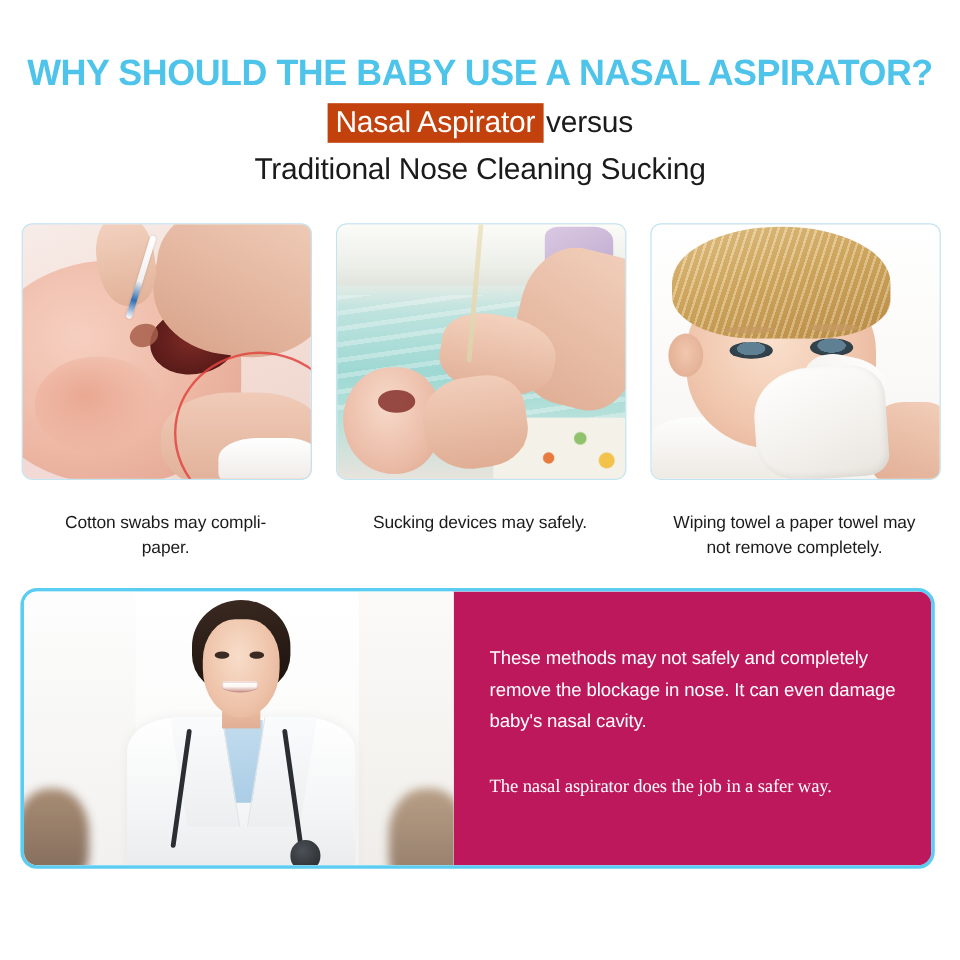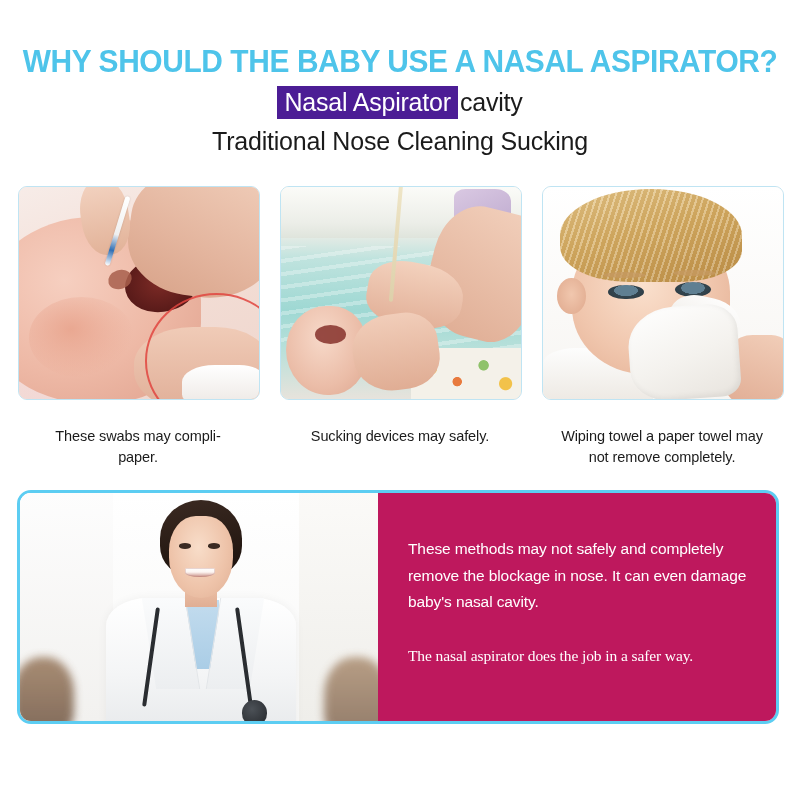--- a/index.html
+++ b/index.html
@@ -32,21 +32,21 @@
   }
   .subline {
     margin-top: 13px;
     font-size: 25px;
     color: #1b1b1b;
     line-height: 1.0;
     white-space: nowrap;
     letter-spacing: -0.2px;
   }
   .hl-chip {
-    background: #4c1d95;
+    background: #c2410c;
     color: #ffffff;
     padding: 2px 7px 3px 7px;
     margin-right: 2px;
   }
   .subline2 {
     margin-top: 14px;
     font-size: 25px;
     color: #1b1b1b;
     line-height: 1.0;
     white-space: nowrap;
@@ -314,21 +314,21 @@
     justify-content: space-between;
   }
   .cap-cell { width: 240px; }
 </style>
 </head>
 <body>
 
 <div class="header">
   <div class="headline">WHY SHOULD THE BABY USE A NASAL ASPIRATOR?</div>
   <div class="subline">
-    <span class="hl-chip">Nasal Aspirator</span><span>cavity</span>
+    <span class="hl-chip">Nasal Aspirator</span><span>versus</span>
   </div>
   <div class="subline2">Traditional Nose Cleaning Sucking</div>
 </div>
 
 <div class="cards">
 
   <div class="card">
     <div class="photo">
       <div class="p1-bg"></div>
       <div class="p1-face"></div>
@@ -376,21 +376,21 @@
       <div class="p3-tissue2"></div>
       <div class="p3-tissue"></div>
     </div>
   </div>
 
 </div>
 
 <div class="caption-row">
   <div class="cap-cell">
     <div class="caption">
-      <span>These swabs may compli-</span><br>
+      <span>Cotton swabs may compli-</span><br>
       <span>paper.</span>
     </div>
   </div>
   <div class="cap-cell">
     <div class="caption">
       <span>Sucking devices may safely.</span>
     </div>
   </div>
   <div class="cap-cell">
     <div class="caption">

